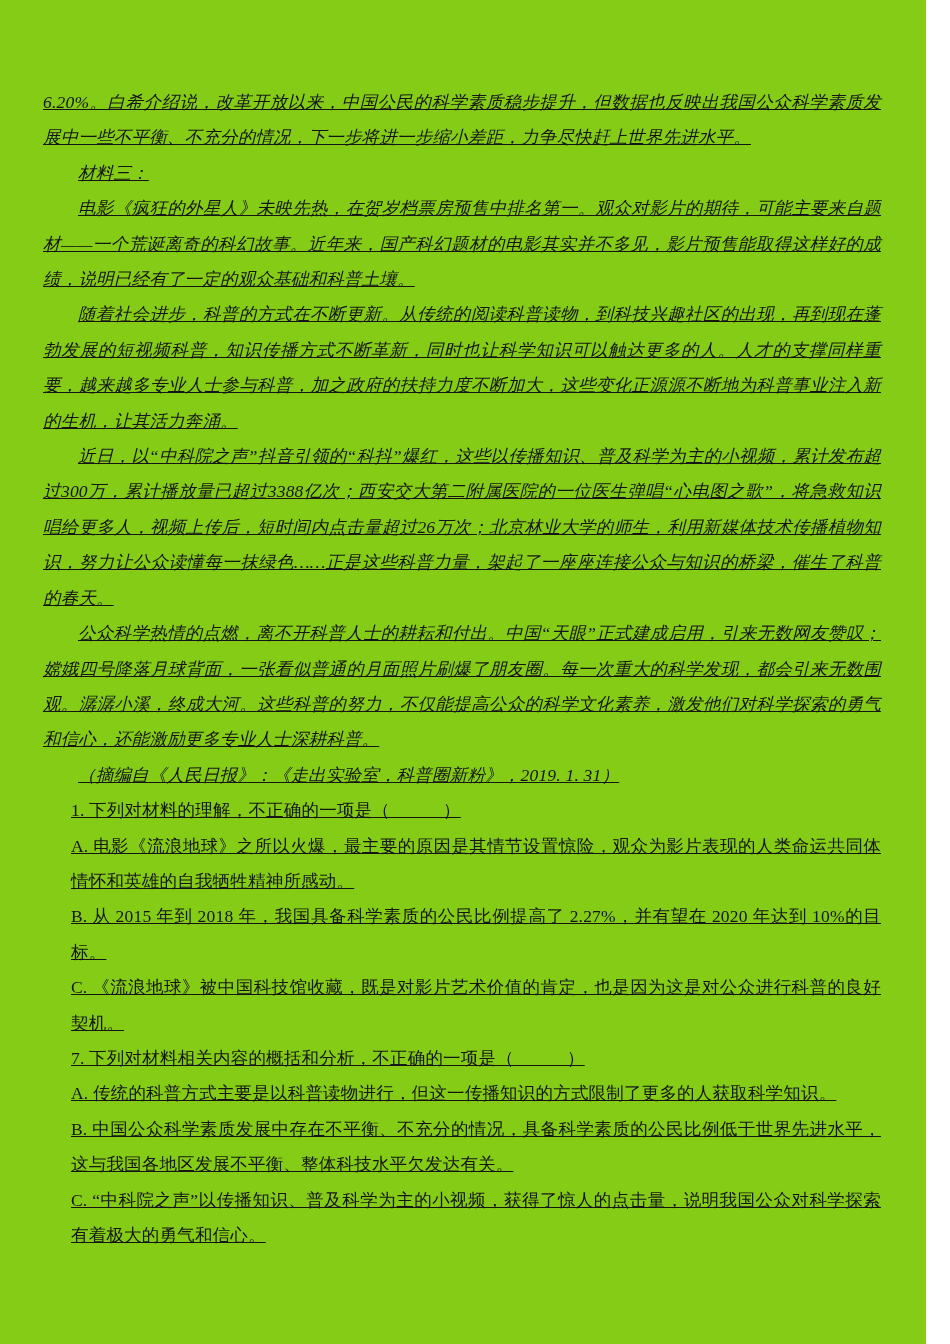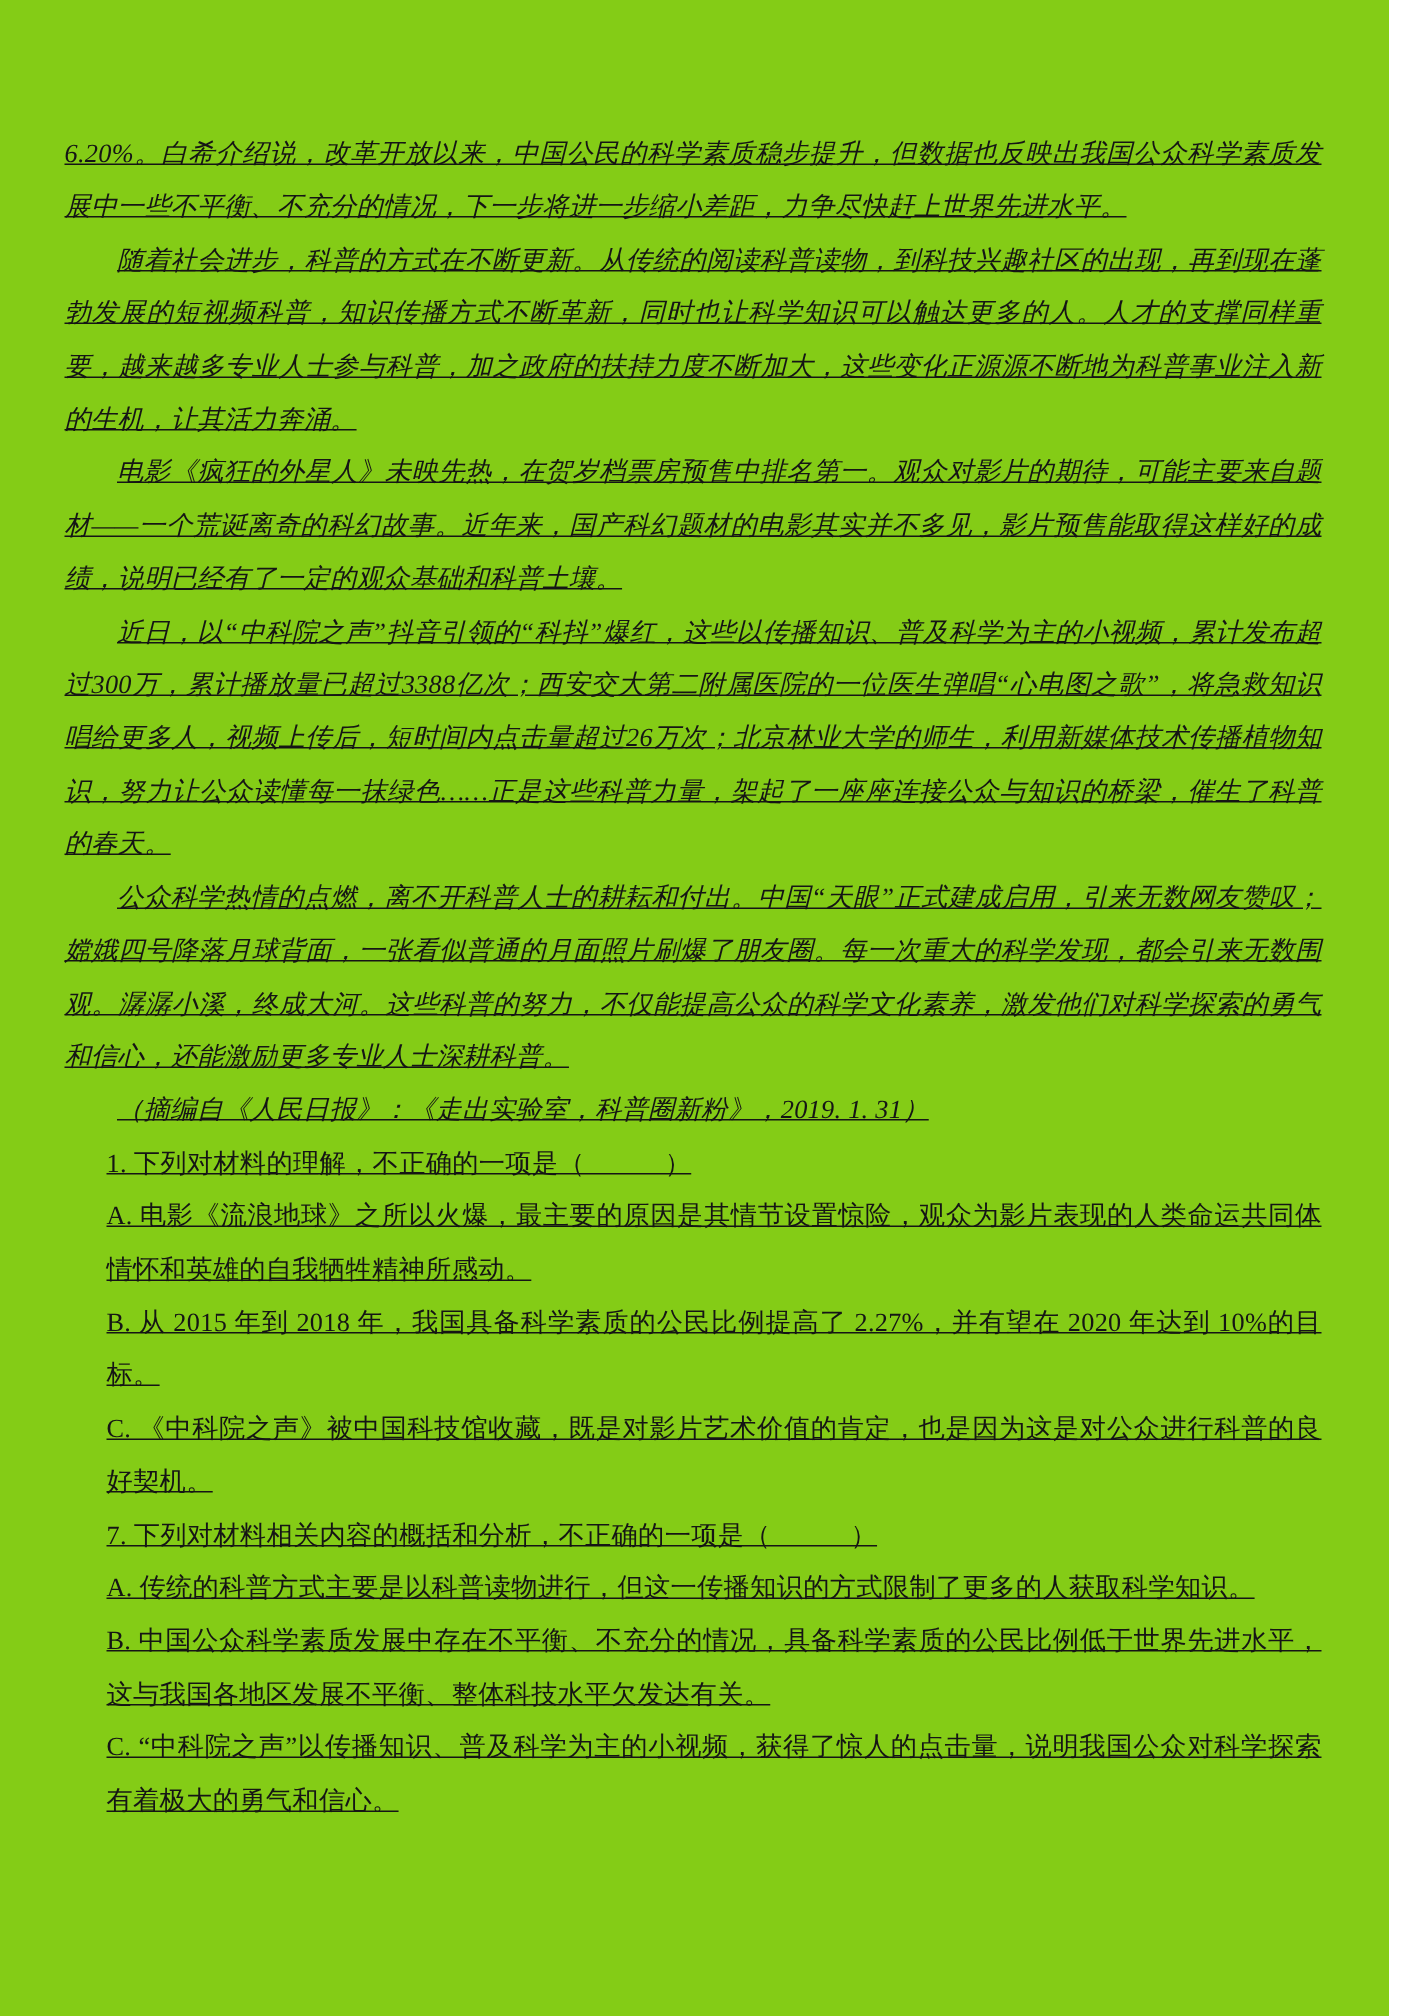--- a/index.html
+++ b/index.html
@@ -38,27 +38,28 @@
   .doc-body p.song { font-style: normal; margin-left: 28px; }
   .doc-body p.indent { text-indent: 2em; }
 </style>
 </head>
 <body style="background: rgb(255, 255, 255); color: rgb(21, 21, 21);">
 
 <main class="page">
   <article class="doc-body">
 
   <p class="para kaiti">6.20%。白希介绍说，改革开放以来，中国公民的科学素质稳步提升，但数据也反映出我国公众科学素质发展中一些不平衡、不充分的情况，下一步将进一步缩小差距，力争尽快赶上世界先进水平。</p>
+      <p class="para kaiti indent">材料三：</p>
+      <p class="para kaiti indent">电影《疯狂的外星人》未映先热，在贺岁档票房预售中排名第一。观众对影片的期待，可能主要来自题材——一个荒诞离奇的科幻故事。近年来，国产科幻题材的电影其实并不多见，影片预售能取得这样好的成绩，说明已经有了一定的观众基础和科普土壤。</p>
       <p class="para kaiti indent">随着社会进步，科普的方式在不断更新。从传统的阅读科普读物，到科技兴趣社区的出现，再到现在蓬勃发展的短视频科普，知识传播方式不断革新，同时也让科学知识可以触达更多的人。人才的支撑同样重要，越来越多专业人士参与科普，加之政府的扶持力度不断加大，这些变化正源源不断地为科普事业注入新的生机，让其活力奔涌。</p>
-      <p class="para kaiti indent">电影《疯狂的外星人》未映先热，在贺岁档票房预售中排名第一。观众对影片的期待，可能主要来自题材——一个荒诞离奇的科幻故事。近年来，国产科幻题材的电影其实并不多见，影片预售能取得这样好的成绩，说明已经有了一定的观众基础和科普土壤。</p>
       <p class="para kaiti indent">近日，以“中科院之声”抖音引领的“科抖”爆红，这些以传播知识、普及科学为主的小视频，累计发布超过300万，累计播放量已超过3388亿次；西安交大第二附属医院的一位医生弹唱“心电图之歌”，将急救知识唱给更多人，视频上传后，短时间内点击量超过26万次；北京林业大学的师生，利用新媒体技术传播植物知识，努力让公众读懂每一抹绿色……正是这些科普力量，架起了一座座连接公众与知识的桥梁，催生了科普的春天。</p>
       <p class="para kaiti indent">公众科学热情的点燃，离不开科普人士的耕耘和付出。中国“天眼”正式建成启用，引来无数网友赞叹；嫦娥四号降落月球背面，一张看似普通的月面照片刷爆了朋友圈。每一次重大的科学发现，都会引来无数围观。潺潺小溪，终成大河。这些科普的努力，不仅能提高公众的科学文化素养，激发他们对科学探索的勇气和信心，还能激励更多专业人士深耕科普。</p>
       <p class="para kaiti indent">（摘编自《人民日报》：《走出实验室，科普圈新粉》，2019. 1. 31）</p>
       <p class="para song">1. 下列对材料的理解，不正确的一项是（　　　）</p>
       <p class="para song">A. 电影《流浪地球》之所以火爆，最主要的原因是其情节设置惊险，观众为影片表现的人类命运共同体情怀和英雄的自我牺牲精神所感动。</p>
       <p class="para song">B. 从 2015 年到 2018 年，我国具备科学素质的公民比例提高了 2.27%，并有望在 2020 年达到 10%的目标。</p>
-      <p class="para song">C. 《中科院之声》被中国科技馆收藏，既是对影片艺术价值的肯定，也是因为这是对公众进行科普的良好契机。</p>
+      <p class="para song">C. 《流浪地球》被中国科技馆收藏，既是对影片艺术价值的肯定，也是因为这是对公众进行科普的良好契机。</p>
       <p class="para song">7. 下列对材料相关内容的概括和分析，不正确的一项是（　　　）</p>
       <p class="para song">A. 传统的科普方式主要是以科普读物进行，但这一传播知识的方式限制了更多的人获取科学知识。</p>
       <p class="para song">B. 中国公众科学素质发展中存在不平衡、不充分的情况，具备科学素质的公民比例低于世界先进水平，这与我国各地区发展不平衡、整体科技水平欠发达有关。</p>
       <p class="para song">C. “中科院之声”以传播知识、普及科学为主的小视频，获得了惊人的点击量，说明我国公众对科学探索有着极大的勇气和信心。</p>
     </article>
 </main>
 
 </body></html>

